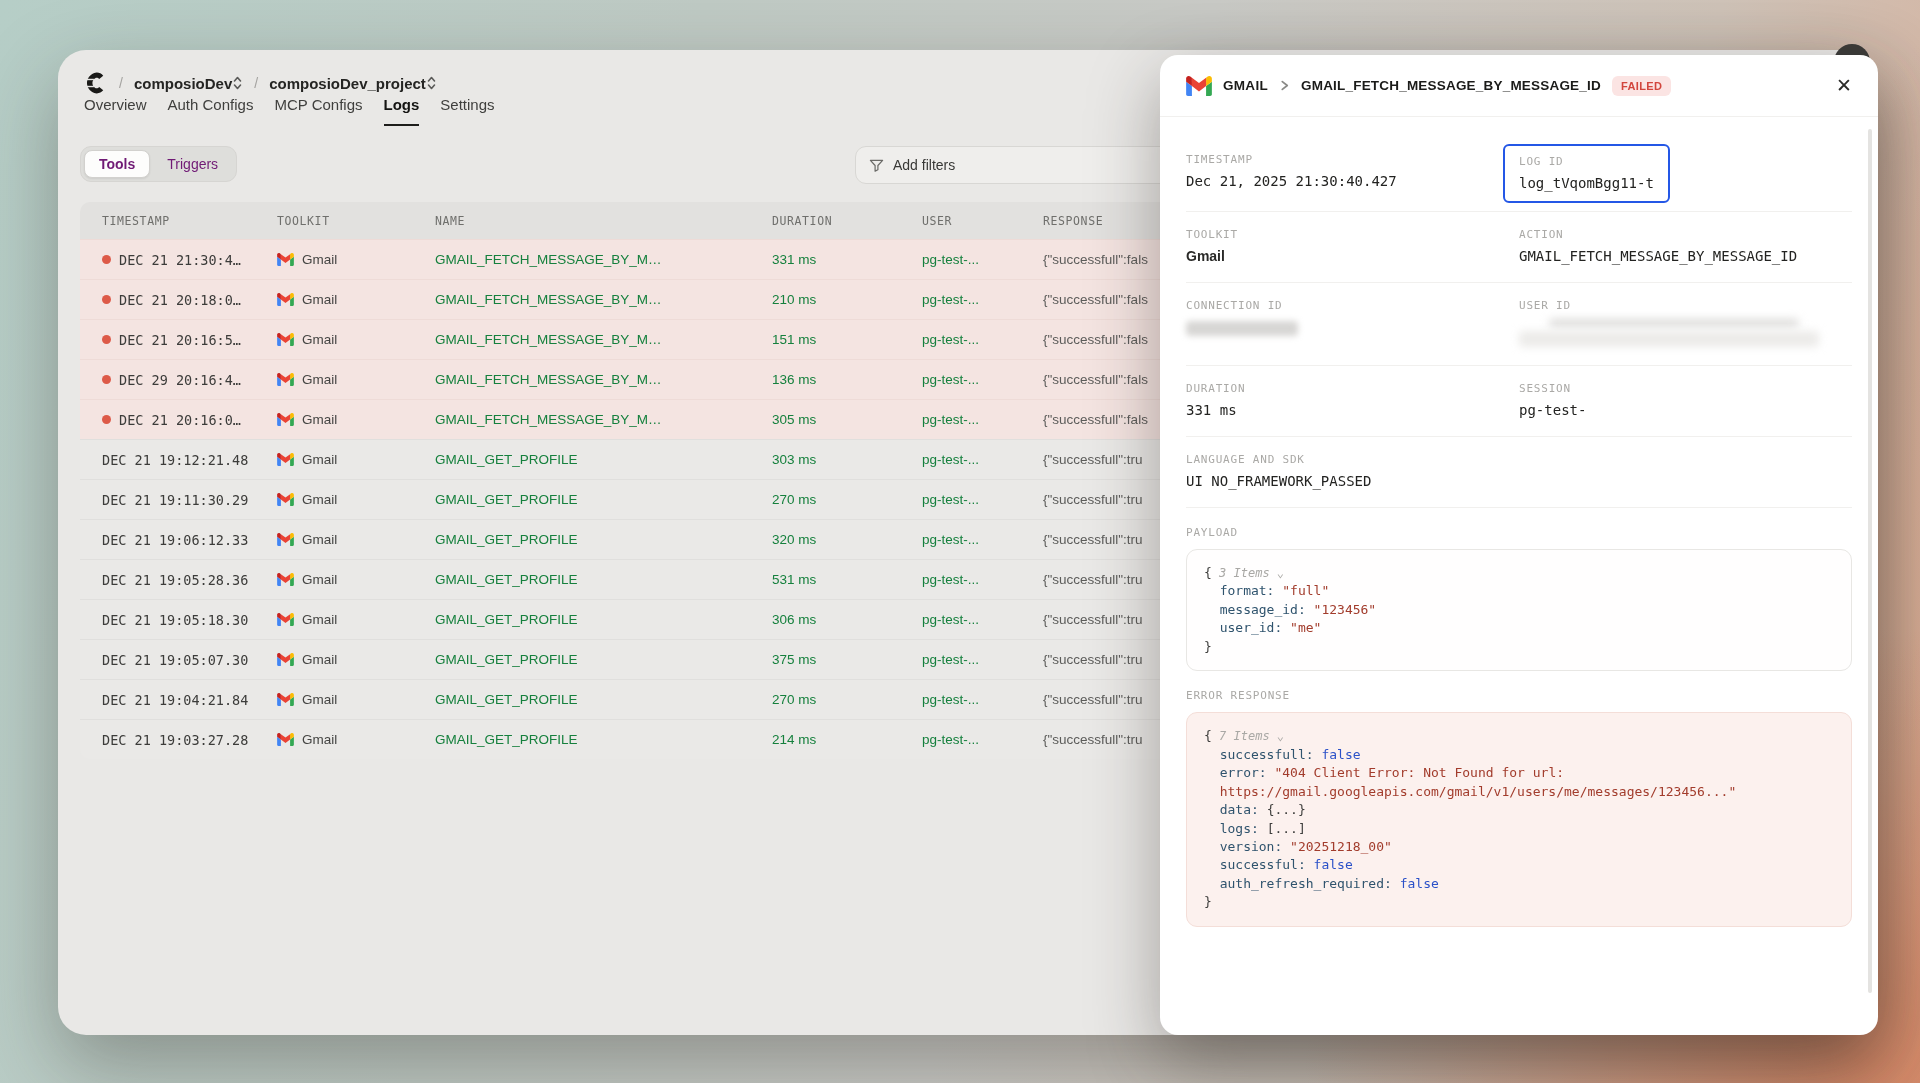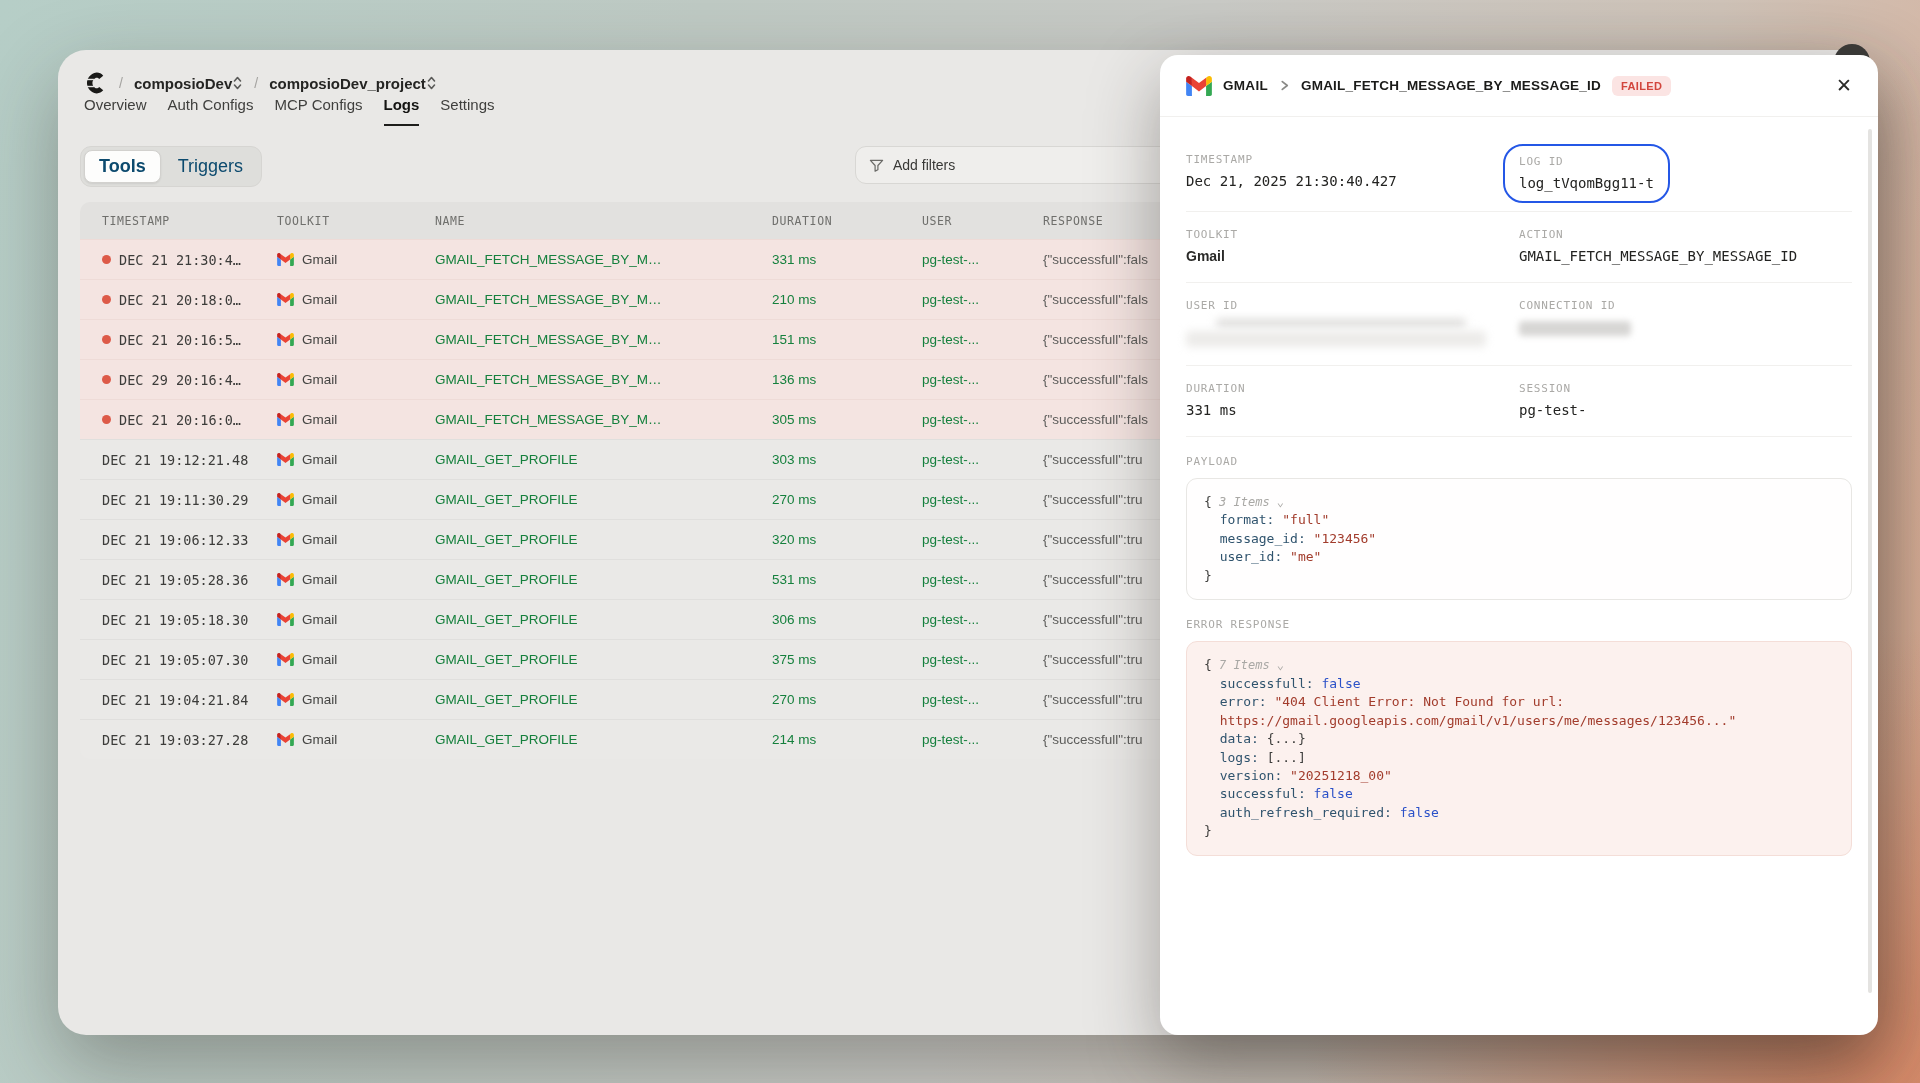--- a/index.html
+++ b/index.html
@@ -28,21 +28,21 @@
   .tabs { display:flex; gap:21px; padding:0 26px; }
   .tab { font-size:15px; color:#3f3f3d; padding-bottom:11px; border-bottom:2.5px solid transparent; cursor:pointer; }
   .tab.active { color:#141412; font-weight:700; border-bottom-color:#1d1d1b; }
 
   .content { position:relative; padding:20px 22px 0 22px; }
   .controls-row { position:relative; height:40px; margin-bottom:16px; }
   .segmented {
     display:inline-flex; background:#dededb; border-radius:11px; padding:3px; gap:2px;
     border:1px solid #d6d5d2;
   }
-  .seg { font-size:18px; padding:6px 15px; border-radius:8px; color:#0c4a6e; cursor:pointer; }
+  .seg { font-size:14px; padding:6px 15px; border-radius:8px; color:#701a75; cursor:pointer; }
   .seg.active { background:#fdfdfc; font-weight:700; box-shadow:0 1px 2px rgba(0,0,0,.08); border:1px solid #d2d1ce; padding:5px 14px; }
   .filter-bar {
     position:absolute; left:775px; top:0; width:720px; height:38px;
     background:#efeeec; border:1px solid #d8d7d4; border-radius:11px;
     display:flex; align-items:center; gap:9px; padding:0 13px;
     font-size:14px; color:#38383六, #383836; color:#383836; cursor:pointer;
   }
   .funnel { width:15px; height:15px; }
 
   
@@ -82,21 +82,21 @@
   .ph-chev { width:11px; height:11px; }
   .ph-action { font-size:13.5px; font-weight:700; color:#1b1b19; letter-spacing:.2px; }
   .badge-failed { background:#fbe4e3; color:#d2453c; font-size:11px; font-weight:700; letter-spacing:.4px; padding:4px 9px; border-radius:6px; }
   .panel-close { margin-left:auto; font-size:19px; color:#2b2b29; cursor:pointer; line-height:1; }
 
   .panel-body { padding:20px 26px 0 26px; }
   .frow { display:grid; grid-template-columns:1fr 1fr; padding:16px 0 18px 0; border-bottom:1px solid #f1f0ee; }
   .flabel { font-family:"DejaVu Sans Mono", monospace; font-size:11px; letter-spacing:.8px; color:#aaa9a6; margin-bottom:7px; }
   .fvalue { font-family:"DejaVu Sans Mono", monospace; font-size:14px; color:#232321; }
   .fvalue.sans { font-family:"Liberation Sans", sans-serif; font-weight:700; color:#2a2a28; }
-  .logid-box { display:inline-block; border:2px solid #2457e6; border-radius:20px; padding:9px 14px 10px 14px; margin:-9px 0 -10px -16px; }
+  .logid-box { display:inline-block; border:2px solid #2457e6; border-radius:6px; padding:9px 14px 10px 14px; margin:-9px 0 -10px -16px; }
   .redact-sm { width:112px; height:15px; margin-top:9px; border-radius:4px; background:#d7d6d4; filter:blur(3px); }
   .redact-lg  { width:300px; height:16px; margin-top:4px; border-radius:4px; background:#eceBe9, #ecebe9; background:#ecebe9; filter:blur(4px); }
   .redact-lg2 { width:250px; height:8px; margin-left:30px; border-radius:4px; background:#dcdbd9; filter:blur(4px); }
 
   .section { padding-top:18px; }
   .json-box {
     margin-top:10px; border:1px solid #e8e7e4; border-radius:11px; background:#fffefe;
     padding:14px 17px; font-family:"DejaVu Sans Mono", monospace; font-size:13px; line-height:1.42;
   }
   .json-box.error { background:#fcf1ee; border-color:#f4ded8; }
@@ -440,41 +440,47 @@
         <div class="fvalue sans">Gmail</div>
       </div>
       <div>
         <div class="flabel">ACTION</div>
         <div class="fvalue">GMAIL_FETCH_MESSAGE_BY_MESSAGE_ID</div>
       </div>
     </div>
 
     <div class="frow">
       <div>
+        <div class="flabel">CONNECTION ID</div>
+        <div class="redact-sm"></div>
+      </div>
+      <div>
         <div class="flabel">USER ID</div>
         <div class="redact-lg2"></div>
         <div class="redact-lg"></div>
       </div>
-      <div>
-        <div class="flabel">CONNECTION ID</div>
-        <div class="redact-sm"></div>
-      </div>
     </div>
 
     <div class="frow">
       <div>
         <div class="flabel">DURATION</div>
         <div class="fvalue">331 ms</div>
       </div>
       <div>
         <div class="flabel">SESSION</div>
         <div class="fvalue">pg-test-</div>
       </div>
     </div>
 
+    <div class="frow">
+      <div>
+        <div class="flabel">LANGUAGE AND SDK</div>
+        <div class="fvalue">UI NO_FRAMEWORK_PASSED</div>
+      </div>
+    </div>
 
     <div class="section">
       <div class="flabel">PAYLOAD</div>
       <div class="json-box" id="payload-box">
           <div class="jline"><span class="tk-brace">{</span><span class="tk-meta"> 3 Items ⌄</span></div>
           <div class="jline"><span class="tk-key">  format: </span><span class="tk-str">"full"</span></div>
           <div class="jline"><span class="tk-key">  message_id: </span><span class="tk-str">"123456"</span></div>
           <div class="jline"><span class="tk-key">  user_id: </span><span class="tk-str">"me"</span></div>
           <div class="jline"><span class="tk-brace">}</span></div>
         </div>

